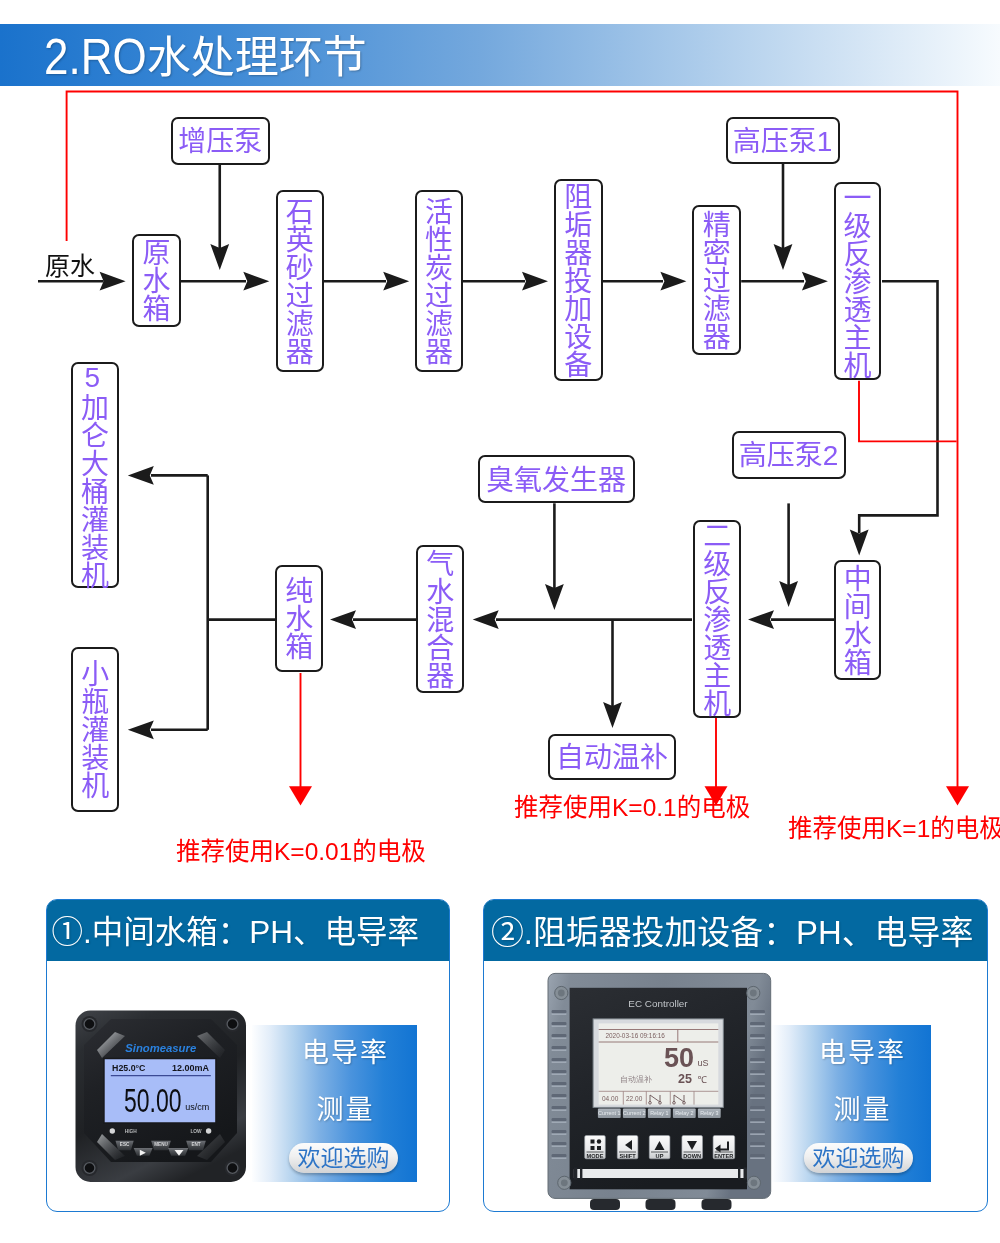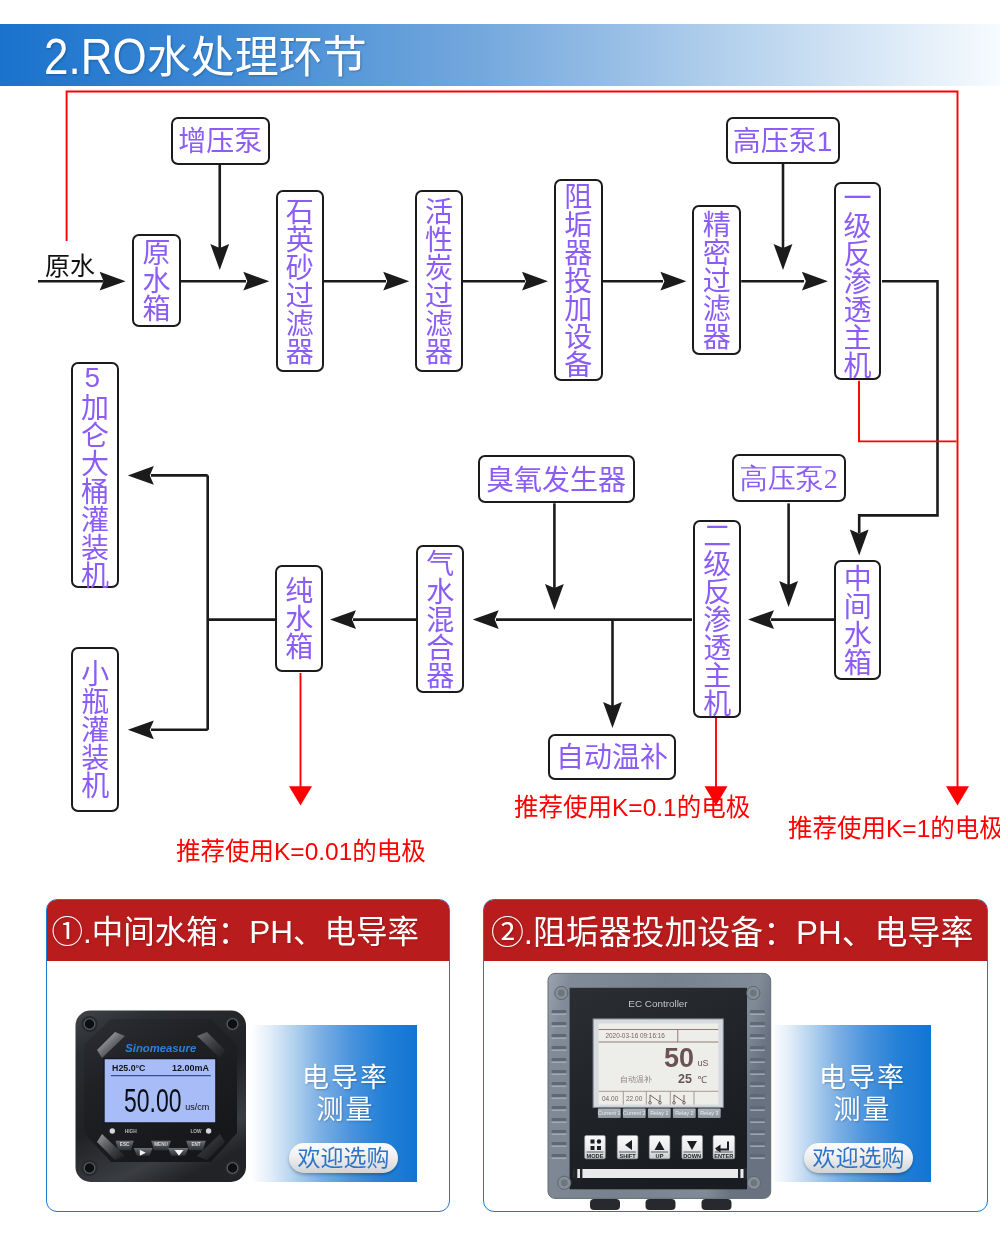--- a/index.html
+++ b/index.html
@@ -13,28 +13,28 @@
         text-shadow:1px 1px 2px rgba(0,0,0,.25);letter-spacing:0;}
   svg.lines{position:absolute;left:0;top:0;}
   .bx{position:absolute;box-sizing:border-box;border:2.4px solid #1b1b1b;border-radius:7px;background:#fff;
       display:flex;align-items:center;justify-content:center;color:#8b5cf6;font-size:28px;line-height:28px;}
   .bx i{font-style:normal;}
   .vt{writing-mode:vertical-rl;text-orientation:upright;line-height:28px;letter-spacing:0;white-space:nowrap;transform:translateX(-3px);}
   .h{padding-top:3.2px;}
   .lbl{position:absolute;font-size:25px;line-height:25px;color:#111;}
   .red{position:absolute;font-size:24.5px;line-height:24.5px;color:#ff0000;white-space:nowrap;}
   .card{position:absolute;box-sizing:border-box;border:1.3px solid #1d7ad2;border-radius:11px;background:#fff;}
-  .chead{position:absolute;left:0;top:0;right:0;height:61.5px;background:#b91c1c;
+  .chead{position:absolute;left:0;top:0;right:0;height:61.5px;background:#0369a1;
          border-radius:9px 9px 0 0;color:#fff;line-height:65.5px;padding-left:4px;white-space:nowrap;
          text-shadow:1px 1px 2px rgba(0,0,0,.18);}
   .bluebox{position:absolute;
     background:linear-gradient(to right,#fdfeff 0%,#e2edf9 11%,#b3d2ee 25%,#7db0e4 41%,#4a93dd 60%,#2380d7 80%,#1274d3 100%);}
   .bb1,.bb2{position:absolute;left:11px;width:100%;text-align:center;color:#fff;font-size:27px;line-height:27px;letter-spacing:2px;
             text-shadow:1px 1px 2px rgba(0,0,0,.22);}
-  .bb1{top:40px;}
+  .bb1{top:15px;}
   .bb2{top:72.5px;}
   .btn{position:absolute;top:118px;width:109px;height:30px;border-radius:15px;
        background:linear-gradient(to bottom,#fcfcfc 0%,#f0f0f0 45%,#d2d3d5 100%);
        box-shadow:0 2px 3px rgba(0,0,0,.25);color:#2d74c6;font-size:23px;line-height:30px;text-align:center;}
 </style>
 </head>
 <body>
 
 <div class="banner">
     <span><b style="font-weight:normal;display:inline-block;transform:translateY(2px) scaleY(1.13);transform-origin:0 100%;">2.RO</b>水处理环节</span>
@@ -92,21 +92,21 @@
   <path d="M300.5 805.6 L 289 786.2 L 312 786.2 Z"></path>
   <path d="M716 805.6 L 704.5 786.2 L 727.5 786.2 Z"></path>
  </g>
 </svg>
 
 <div class="lbl" style="left:45px;top:254px;">原水</div>
 
 <div class="bx h" style="left:170.6px;top:116.5px;width:99.4px;height:48.3px;">增压泵</div>
 <div class="bx h" style="left:725.6px;top:116.6px;width:114px;height:47px;">高压泵1</div>
 <div class="bx h" style="left:477.6px;top:454.8px;width:157px;height:48.5px;">臭氧发生器</div>
-<div class="bx h" style="left:731.5px;top:454px;width:114.3px;height:47.6px;font-family:Liberation Serif, serif;">高压泵2</div>
+<div class="bx h" style="left:731.5px;top:431px;width:114.3px;height:47.6px;">高压泵2</div>
 <div class="bx h" style="left:548.2px;top:733.5px;width:127.8px;height:46.5px;">自动温补</div>
 
 <div class="bx" style="left:132.2px;top:233.8px;width:48.6px;height:93.1px;">
     <i class="vt">原水箱</i>
   </div>
 <div class="bx" style="left:275.7px;top:190.2px;width:47.9px;height:182.1px;">
     <i class="vt">石英砂过滤器</i>
   </div>
 <div class="bx" style="left:415.2px;top:189.6px;width:47.8px;height:182.7px;">
     <i class="vt">活性炭过滤器</i>

